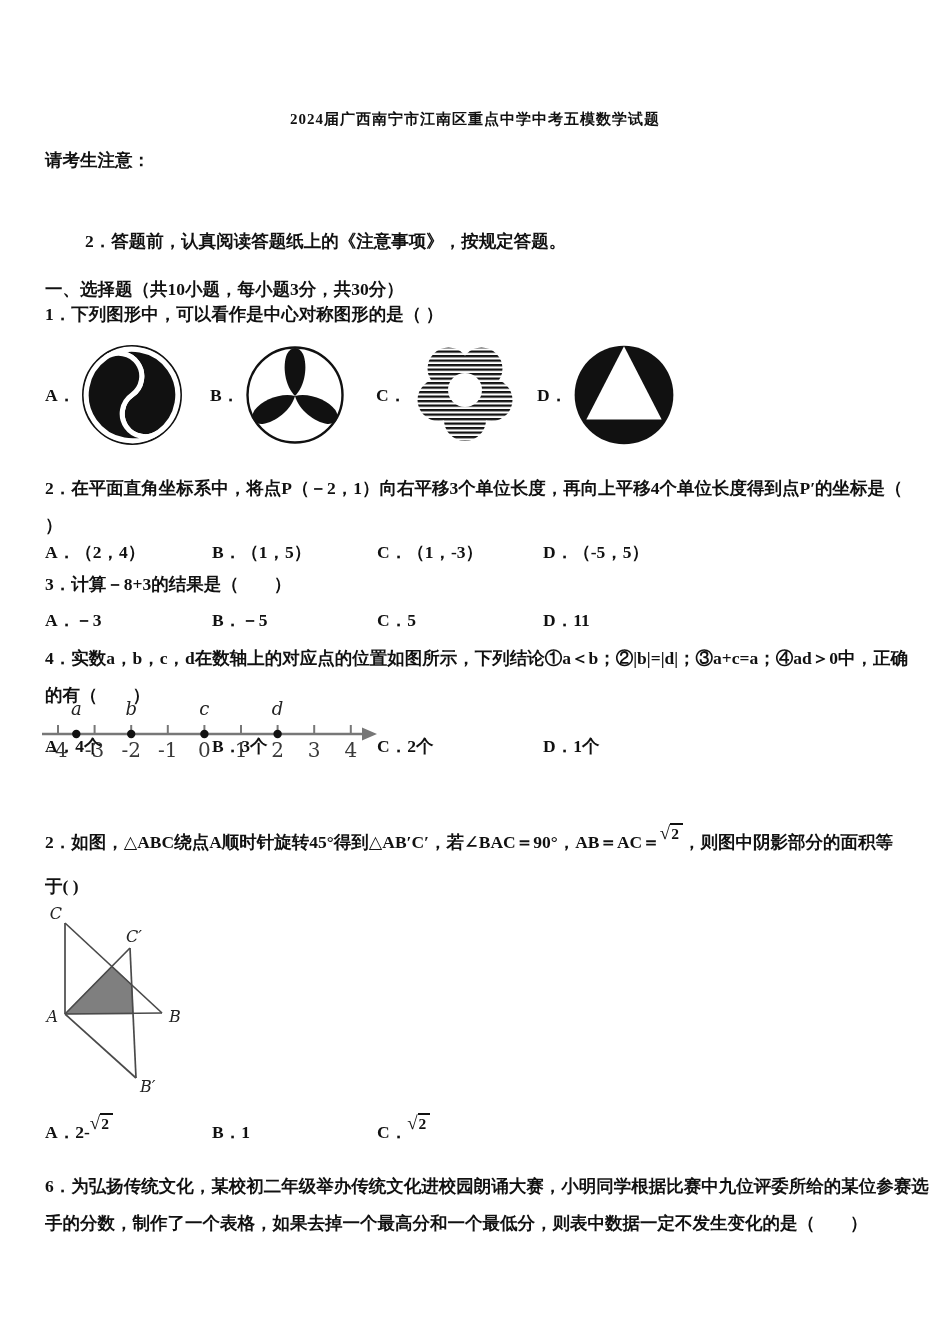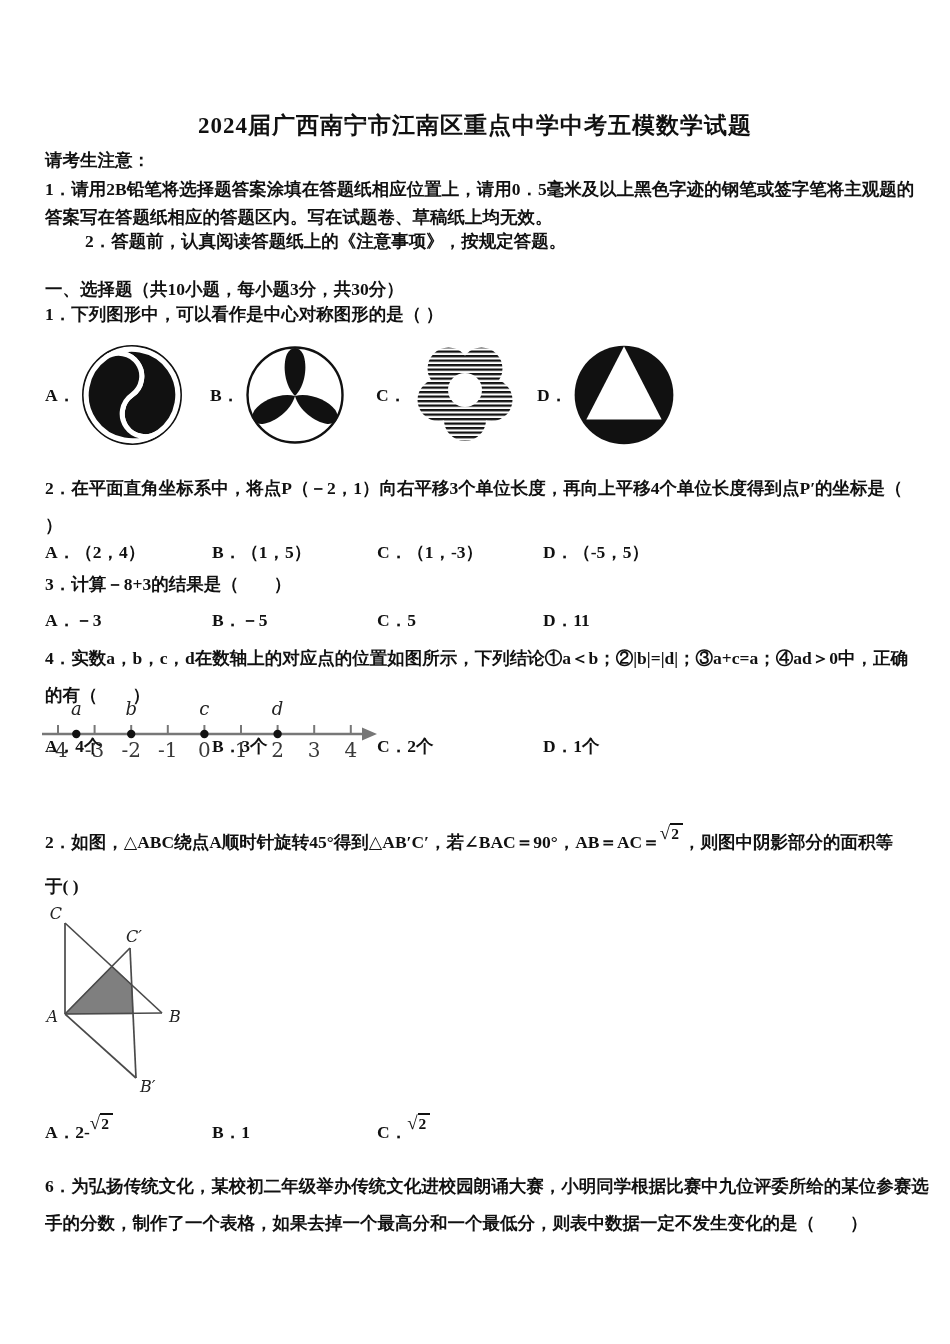--- a/index.html
+++ b/index.html
@@ -3,21 +3,21 @@
 <meta charset="utf-8">
 <style>
   html,body{margin:0;padding:0;background:#e8e8e8;}
   .page{
     position:relative;width:950px;height:1344px;background:#ffffff;
     font-family:"Liberation Serif","DejaVu Serif",serif;color:#111;overflow:hidden;
   }
   .abs{position:absolute;}
   .title{
     top:110px;left:0;width:950px;text-align:center;
-    font-size:23px;font-weight:700;letter-spacing:1px;
+    font-size:15px;font-weight:700;letter-spacing:1px;
   }
   .body-text{font-size:17.5px;font-weight:700;}
   .notice-head{top:148px;left:45px;}
   .notice-1{top:176px;left:45px;width:868px;line-height:27.5px;}
   .notice-2{top:229px;left:45px;width:868px;margin-left:40px;}
   .section-head{top:277px;left:45px;}
   .q1-text{top:302px;left:45px;}
   .line{white-space:nowrap;}
   .q-block{line-height:37px;}
   .figrow{
@@ -52,24 +52,20 @@
   .tri-lab{font-size:16px;font-style:italic;fill:#222;}
 </style>
 </head>
 <body>
 
 <div class="page">
 
   <div class="abs title">2024届广西南宁市江南区重点中学中考五模数学试题</div>
 
   <div class="abs body-text notice-head">请考生注意：</div>
-  <div class="abs body-text notice-1">
-    <div class="line">1．请用2B铅笔将选择题答案涂填在答题纸相应位置上，请用0．5毫米及以上黑色字迹的钢笔或签字笔将主观题的</div>
-    <div class="line">答案写在答题纸相应的答题区内。写在试题卷、草稿纸上均无效。</div>
-  </div>
   <div class="abs body-text notice-2">2．答题前，认真阅读答题纸上的《注意事项》，按规定答题。</div>
 
   <div class="abs body-text section-head">一、选择题（共10小题，每小题3分，共30分）</div>
 
   <div class="abs body-text q1-text">1．下列图形中，可以看作是中心对称图形的是（ ）</div>
 
   <div class="abs figrow">
     <div class="figgroup fg-a">
       <span class="figlabel">A．</span>
       <svg width="102" height="114" viewBox="0 0 100 112">

